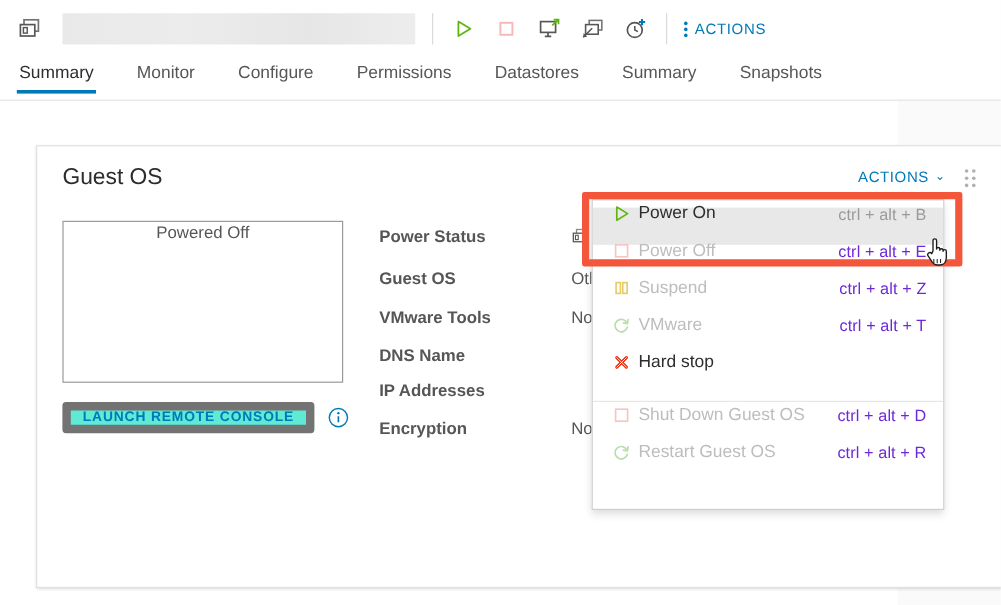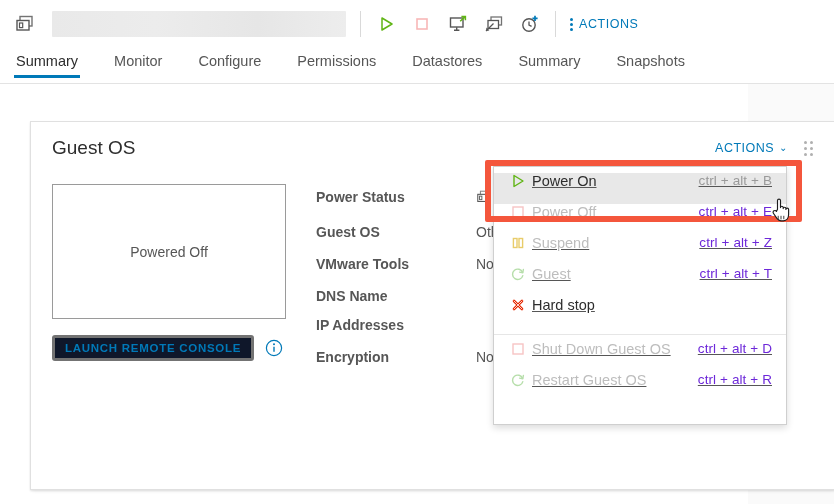--- a/index.html
+++ b/index.html
@@ -100,28 +100,28 @@
   }
   .grip i { width: 3px; height: 3px; background: #b0b0b0; border-radius: 50%; display: block; }
 
   
   .card-body { display: flex; padding: 10px 0 0 0; }
   .left-col { width: 262px; padding-left: 21px; flex: 0 0 auto; }
   .preview {
     width: 234px; height: 135px;
     border: 1px solid #9a9a9a;
     background: #ffffff;
-    display: flex; align-items: center; justify-content: center;
+    display: flex; justify-content: center;
     font-size: 14px; color: #565656;
   }
   .btn-row { display: flex; align-items: center; gap: 11px; margin-top: 16px; }
   .btn-outline {
     height: 26px; min-width: 202px;
-    border: 3px solid #737373; border-radius: 3px;
-    color: #0079b8; background: #0f172a;
+    border: 7px solid #737373; border-radius: 3px;
+    color: #0079b8; background: #5eead4;
     font-size: 11.5px; letter-spacing: .72px; font-weight: 600;
     display: flex; align-items: center; justify-content: center;
     cursor: pointer; padding: 0 10px;
   }
   .info-icon { width: 18px; height: 18px; cursor: pointer; }
   .btn-disabled {
     height: 26px; min-width: 202px; margin-top: 9px;
     border: 1px solid transparent; border-radius: 3px;
     background: #ececec; color: #b4b4b4;
     font-size: 11.5px; letter-spacing: .72px; font-weight: 600;
@@ -146,23 +146,23 @@
   .dropdown {
     position: absolute; left: 493px; top: 166px;
     width: 294px; height: 259px;
     background: #ffffff;
     border: 1px solid #cfcfcf;
     box-shadow: 0 3px 7px rgba(0,0,0,.14);
     z-index: 40;
     padding: 6px 0;
   }
   .mi {
-    display: flex; align-items: flex-start;
-    height: 31px; padding: 0 14px 4px 16px;
-    font-size: 14.5px; cursor: default; position: relative; text-decoration: underline;
+    display: flex; align-items: flex-end;
+    height: 31px; padding: 0 14px 18px 16px;
+    font-size: 14.5px; cursor: default; position: relative;
   }
   .mi-ico { width: 22px; flex: 0 0 auto; display: flex; align-items: center; }
   .mi-label { color: #2d2d2d; flex: 0 0 auto; }
   .mi-key {
     margin-left: auto; font-size: 13.5px; color: #9a9a9a; letter-spacing: .1px;
   }
   .mi.enabled { cursor: pointer; }
   .mi.enabled .mi-label { color: #2d2d2d; }
   .mi.disabled .mi-label { color: #bdbdbd; }
   .mi.disabled .mi-key { color: #6d28d9; }
@@ -373,21 +373,21 @@
       <span class="mi-key">ctrl + alt + Z</span>
     </div>
 
     <div class="mi disabled">
       <span class="mi-ico">
         <svg width="16" height="16" viewBox="0 0 16 16">
           <path d="M12.6 6.4 A5.2 5.2 0 1 0 12.8 9.6" fill="none" stroke="#b6deaa" stroke-width="1.4" stroke-linecap="round"></path>
           <path d="M13.4 3.4 L12.8 6.7 L9.6 6.1" fill="none" stroke="#b6deaa" stroke-width="1.4" stroke-linecap="round" stroke-linejoin="round"></path>
         </svg>
       </span>
-      <span class="mi-label">Guest</span>
+      <span class="mi-label">VMware</span>
       <span class="mi-key">ctrl + alt + T</span>
     </div>
 
     <div class="mi enabled">
       <span class="mi-ico">
         <svg width="16" height="16" viewBox="0 0 16 16">
           <path d="M4 4 L12 12 M12 4 L4 12" fill="none" stroke="#e62700" stroke-width="2.6" stroke-linecap="round"></path>
           <path d="M4 4 L12 12 M12 4 L4 12" fill="none" stroke="#ffffff" stroke-width="0.8" stroke-linecap="round"></path>
         </svg>
       </span>

